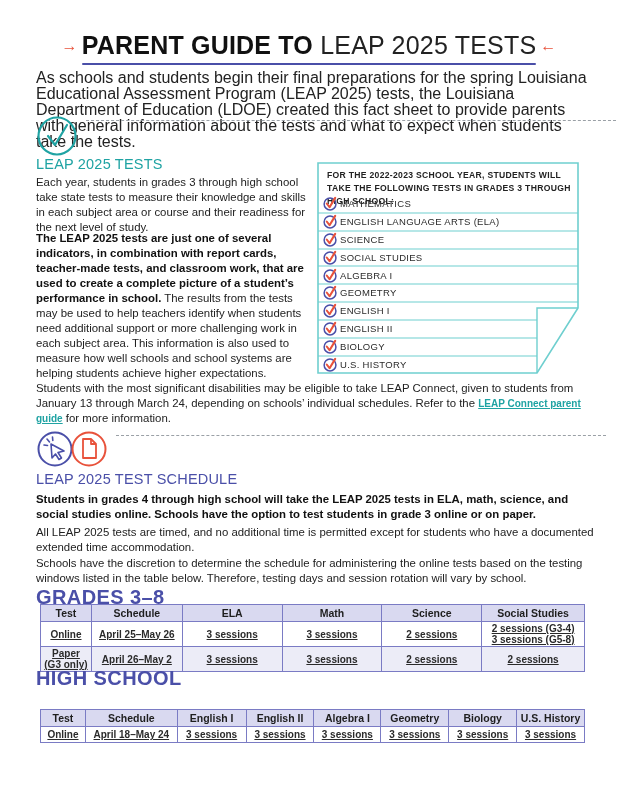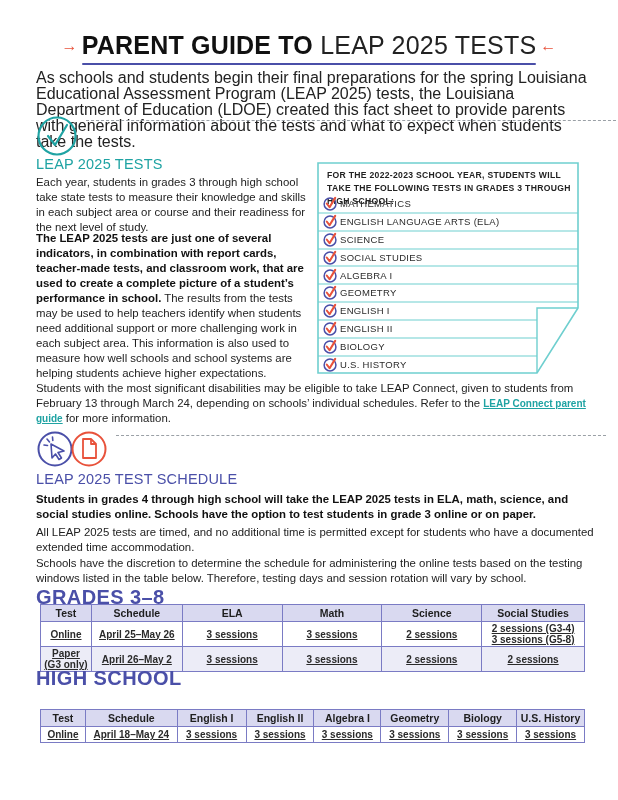--- a/index.html
+++ b/index.html
@@ -162,21 +162,21 @@
     <div class="note-item">
         <svg class="chk" viewBox="0 0 16 16">
           <circle cx="7.5" cy="8.5" r="6.3" fill="none" stroke="#4a4fa8" stroke-width="1.6"></circle>
           <path d="M4 8 L7 12 L13 2" fill="none" stroke="#e8523b" stroke-width="2.2" stroke-linecap="round" stroke-linejoin="round"></path>
         </svg>
         <span>U.S. HISTORY</span>
       </div>
   </div>
 </div>
 
-<p class="body-text" style="top:381px; width:565px;"><span>Students with the most significant disabilities may be eligible to take LEAP Connect, given to students from February 13 through March 24, depending on schools’ individual schedules. Refer to the </span><a class="link">LEAP Connect parent guide</a><span> for more information.</span></p>
+<p class="body-text" style="top:381px; width:565px;"><span>Students with the most significant disabilities may be eligible to take LEAP Connect, given to students from January 13 through March 24, depending on schools’ individual schedules. Refer to the </span><a class="link">LEAP Connect parent guide</a><span> for more information.</span></p>
 
 <div class="sec-head sched-head">
   <svg width="38" height="38" viewBox="0 0 38 38">
     <circle cx="19" cy="19" r="16.5" fill="none" stroke="#4a4fa8" stroke-width="2"></circle>
     <path d="M15 14 L28 21 L22 22.5 L25.5 28 L23 29.5 L19.5 24 L16 28 Z" fill="none" stroke="#4a4fa8" stroke-width="1.6" stroke-linejoin="round"></path>
     <line x1="11" y1="9" x2="13.5" y2="12" stroke="#4a4fa8" stroke-width="1.6" stroke-linecap="round"></line>
     <line x1="8" y1="15" x2="11.5" y2="15.5" stroke="#4a4fa8" stroke-width="1.6" stroke-linecap="round"></line>
     <line x1="16.5" y1="7" x2="16.8" y2="10.5" stroke="#4a4fa8" stroke-width="1.6" stroke-linecap="round"></line>
   </svg>
   <svg width="38" height="38" viewBox="0 0 38 38" style="margin-left:-4px;">

